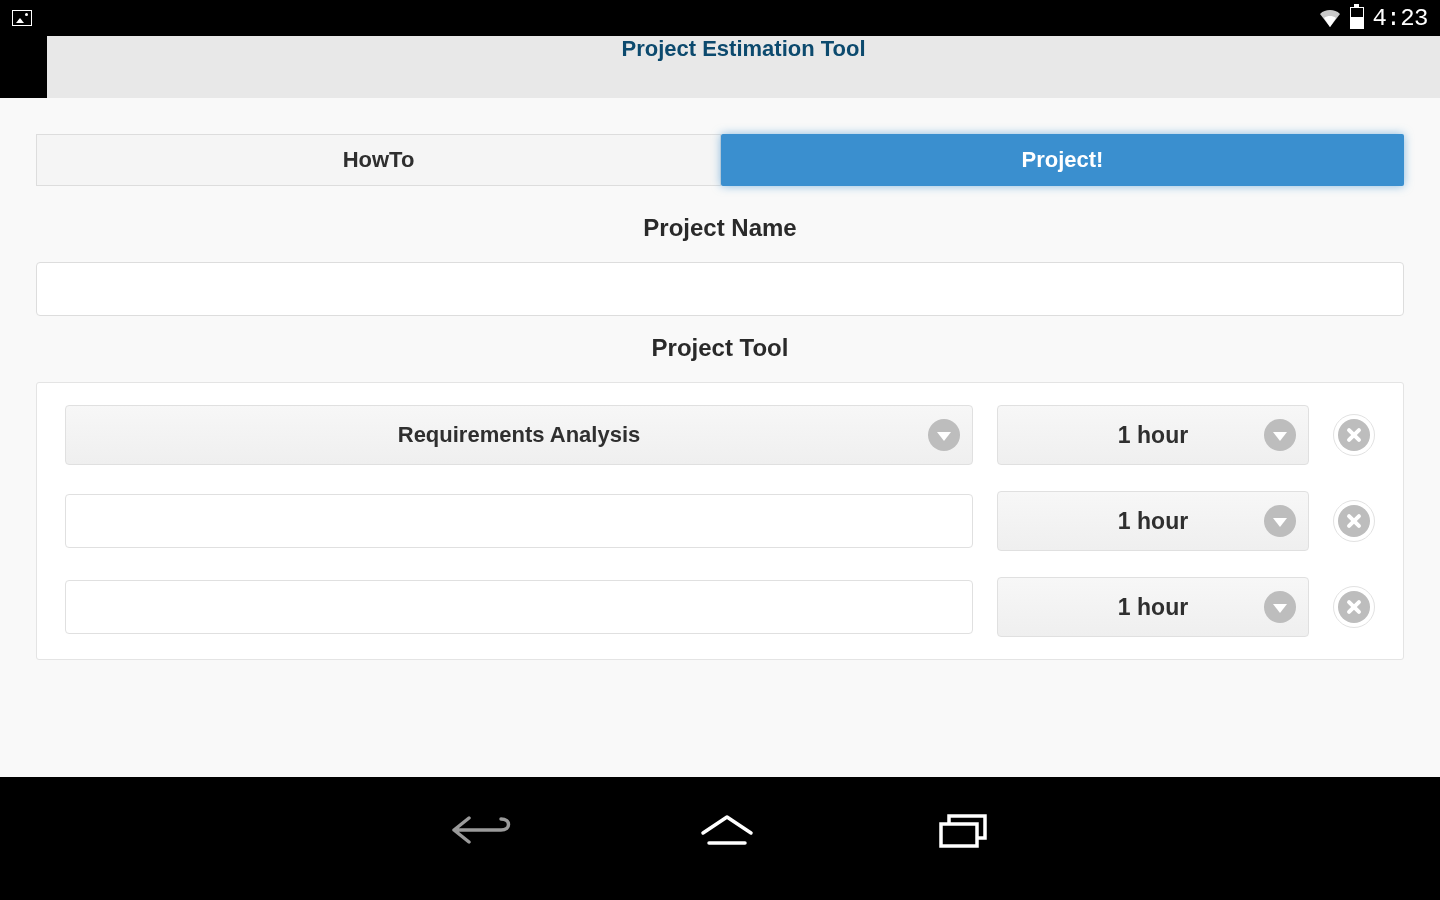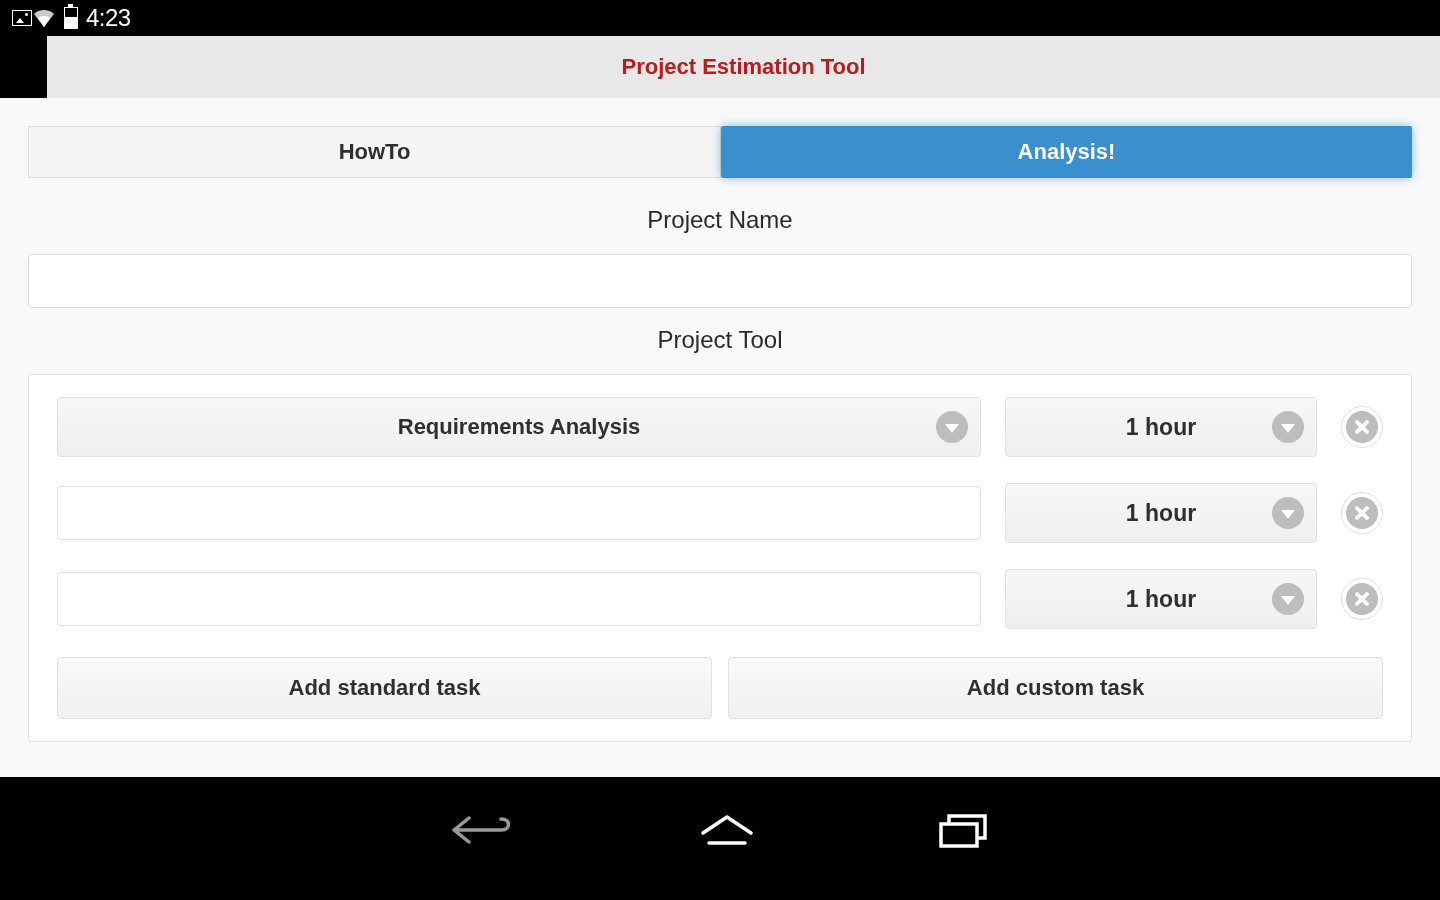--- a/index.html
+++ b/index.html
@@ -4,23 +4,24 @@
 <style>
   * { margin: 0; padding: 0; box-sizing: border-box; }
   html, body { width: 1440px; height: 900px; font-family: "Helvetica Neue", Arial, sans-serif; overflow: hidden; background: #000; }
 
   
   .status-bar {
     height: 36px;
     background: #000;
     display: flex;
     align-items: center;
-    justify-content: flex-start;
+    justify-content: space-between;
     padding: 0 12px;
     color: #fff;
+    font-family: Liberation Mono, monospace;
   }
   .status-left, .status-right { display: flex; align-items: center; gap: 8px; }
   .status-right { font-size: 24px; letter-spacing: -0.5px; }
   .clock { font-weight: 300; }
   .pic-icon {
     width: 20px; height: 16px;
     border: 1.5px solid #fff;
     position: relative;
   }
   .pic-icon::before {
@@ -45,34 +46,34 @@
     content: ""; position: absolute; top: -4px; left: 3px;
     width: 5px; height: 2.5px; background: #fff;
   }
   .battery-fill { width: 100%; height: 55%; background: #fff; }
 
   
   .title-bar {
     height: 62px;
     background: #e8e8e8;
     display: flex;
-    align-items: center;
+    align-items: flex-start;
     justify-content: center;
     font-size: 22px;
     font-weight: 700;
-    color: #b91c1c;
+    color: #0c4a6e;
     margin-left: 47px;
   }
 
   
   .content {
     background: #f9f9f9;
     height: 679px; 
     overflow: hidden;
-    padding: 0;
+    padding: 8px;
   }
 
   
   .tabs {
     display: flex;
     gap: 0;
     padding: 28px 28px 10px 28px;
   }
   .tab {
     flex: 1;
@@ -94,21 +95,21 @@
     color: #fff;
     border: none;
     box-shadow: 0 0 10px rgba(58,143,207,0.6);
     border-radius: 2px;
   }
 
   
   .section-heading {
     text-align: center;
     font-size: 24px;
-    font-weight: 400;
+    font-weight: 700;
     color: #2a2a2a;
     margin: 18px 0 20px 0;
   }
 
   .field-wrap { padding: 0 28px; }
   .text-field {
     width: 100%;
     height: 54px;
     background: #fff;
     border: 1px solid #ddd;
@@ -252,21 +253,21 @@
   <span>Project Estimation Tool</span>
 </div>
 
 <div class="content">
 
   <div class="tabs">
     <div class="tab tab-inactive">
       <span>HowTo</span>
     </div>
     <div class="tab tab-active">
-      <span>Analysis!</span>
+      <span>Project!</span>
     </div>
   </div>
 
   <div class="section-heading">Project Name</div>
   <div class="field-wrap">
     <input type="text" class="text-field" value="" style="">
   </div>
 
   <div class="section-heading">Project Tool</div>
 
@@ -301,28 +302,20 @@
       <div class="dropdown-plain dropdown-task"></div>
       <div class="dropdown dropdown-time">
         <span>1 hour</span>
         <span class="chevron-circle"></span>
       </div>
       <div class="delete-btn">
         <div class="delete-inner"></div>
       </div>
     </div>
 
-    <div class="add-row">
-      <div class="add-btn">
-        <span>Add standard task</span>
-      </div>
-      <div class="add-btn">
-        <span>Add custom task</span>
-      </div>
-    </div>
 
   </div>
 
 </div>
 
 <div class="nav-bar">
   <div class="nav-btn">
     <svg width="70" height="36" viewBox="0 0 70 36">
       <path d="M5 18 L20 6 M5 18 L20 30 M5 18 L52 18 C62 18 62 7 52 7" stroke="#9a9a9a" stroke-width="3.5" fill="none" stroke-linecap="round" stroke-linejoin="round"></path>
     </svg>

